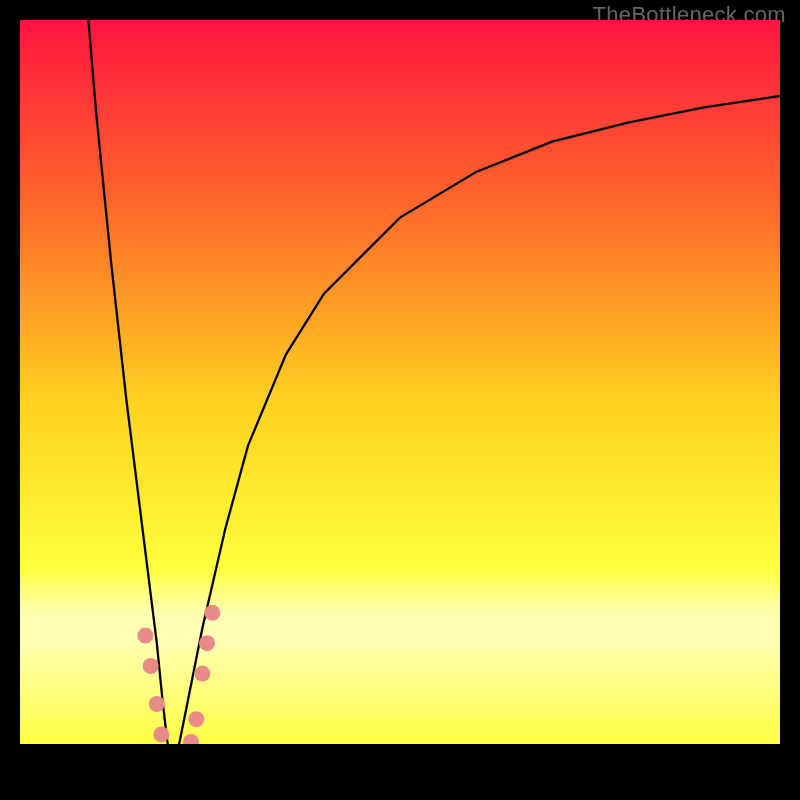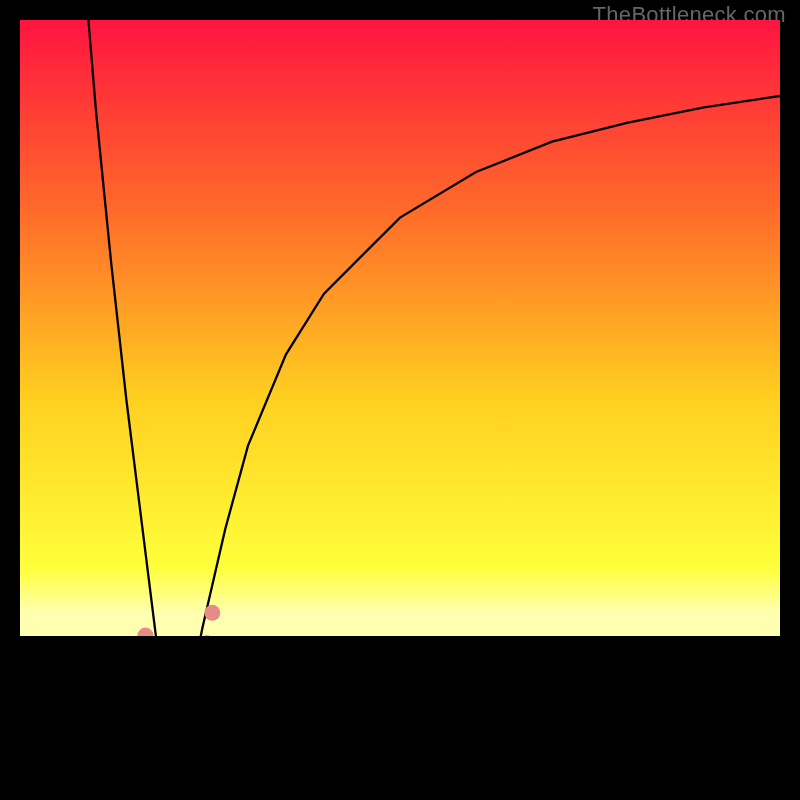--- a/index.html
+++ b/index.html
@@ -9,21 +9,21 @@
     height: 800px;
     overflow: hidden;
     background: #000;
     font-family: Arial, Helvetica, sans-serif;
   }
   .frame {
     position: absolute;
     left: 20px;
     top: 20px;
     width: 760px;
-    height: 616px;
+    height: 724px;
     background: #000;
   }
   .plot-area {
     position: relative;
     width: 100%;
     height: 100%;
     overflow: hidden;
   }
   .gradient {
     position: absolute;

